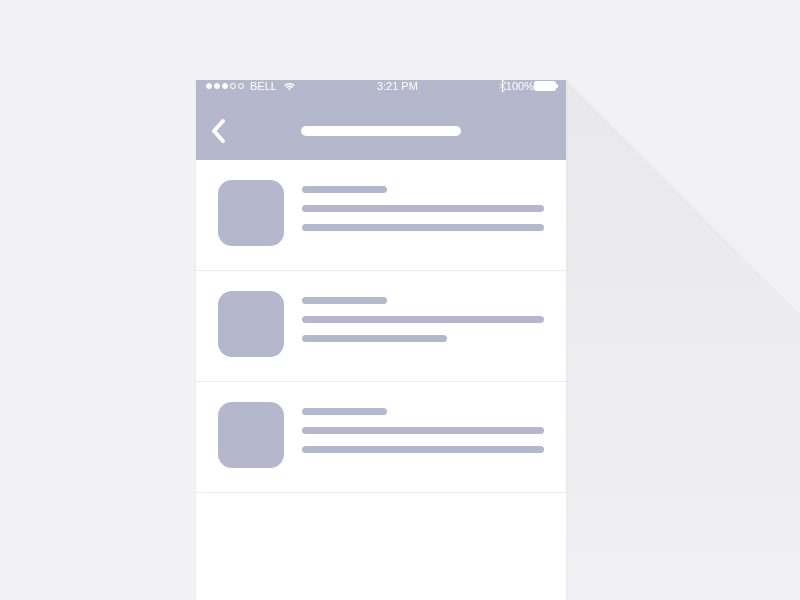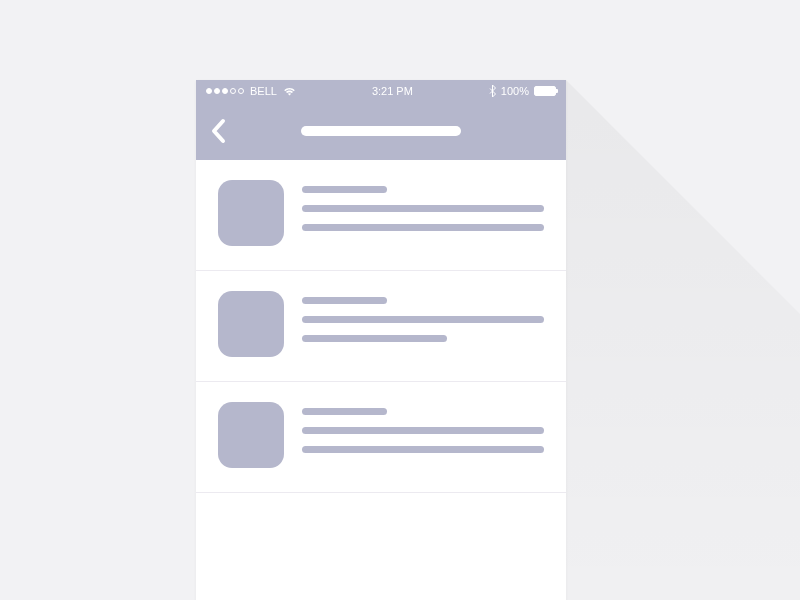--- a/index.html
+++ b/index.html
@@ -29,35 +29,35 @@
     background: linear-gradient(135deg, rgba(0,0,0,0.04) 0%, rgba(0,0,0,0) 60%);
     transform: skewY(45deg);
     transform-origin: top left;
     pointer-events: none;
   }
   .status-bar {
     height: 22px;
     background: #b5b7cc;
     color: #fff;
     display: flex;
-    align-items: center;
+    align-items: flex-start;
     justify-content: space-between;
     padding: 0 10px;
     font-size: 11px;
     font-weight: 500;
   }
   .status-left { display: flex; align-items: center; gap: 6px; }
   .signal-dots { display: flex; gap: 2px; }
   .signal-dots span {
     width: 6px; height: 6px; border-radius: 50%;
     border: 1px solid #fff;
     background: #fff;
   }
   .signal-dots span.hollow { background: transparent; }
-  .status-right { display: flex; align-items: center; gap: 5px; }
+  .status-right { display: flex; align-items: center; }
   .wifi-icon, .bt-icon, .battery-icon { display: inline-flex; }
   .battery {
     width: 22px; height: 10px; border: 1px solid #fff; border-radius: 2px;
     position: relative;
   }
   .battery::after {
     content: ""; position: absolute; right: -3px; top: 2px;
     width: 2px; height: 4px; background: #fff; border-radius: 0 1px 1px 0;
   }
   .battery-fill { background: #fff; height: 100%; width: 100%; }

